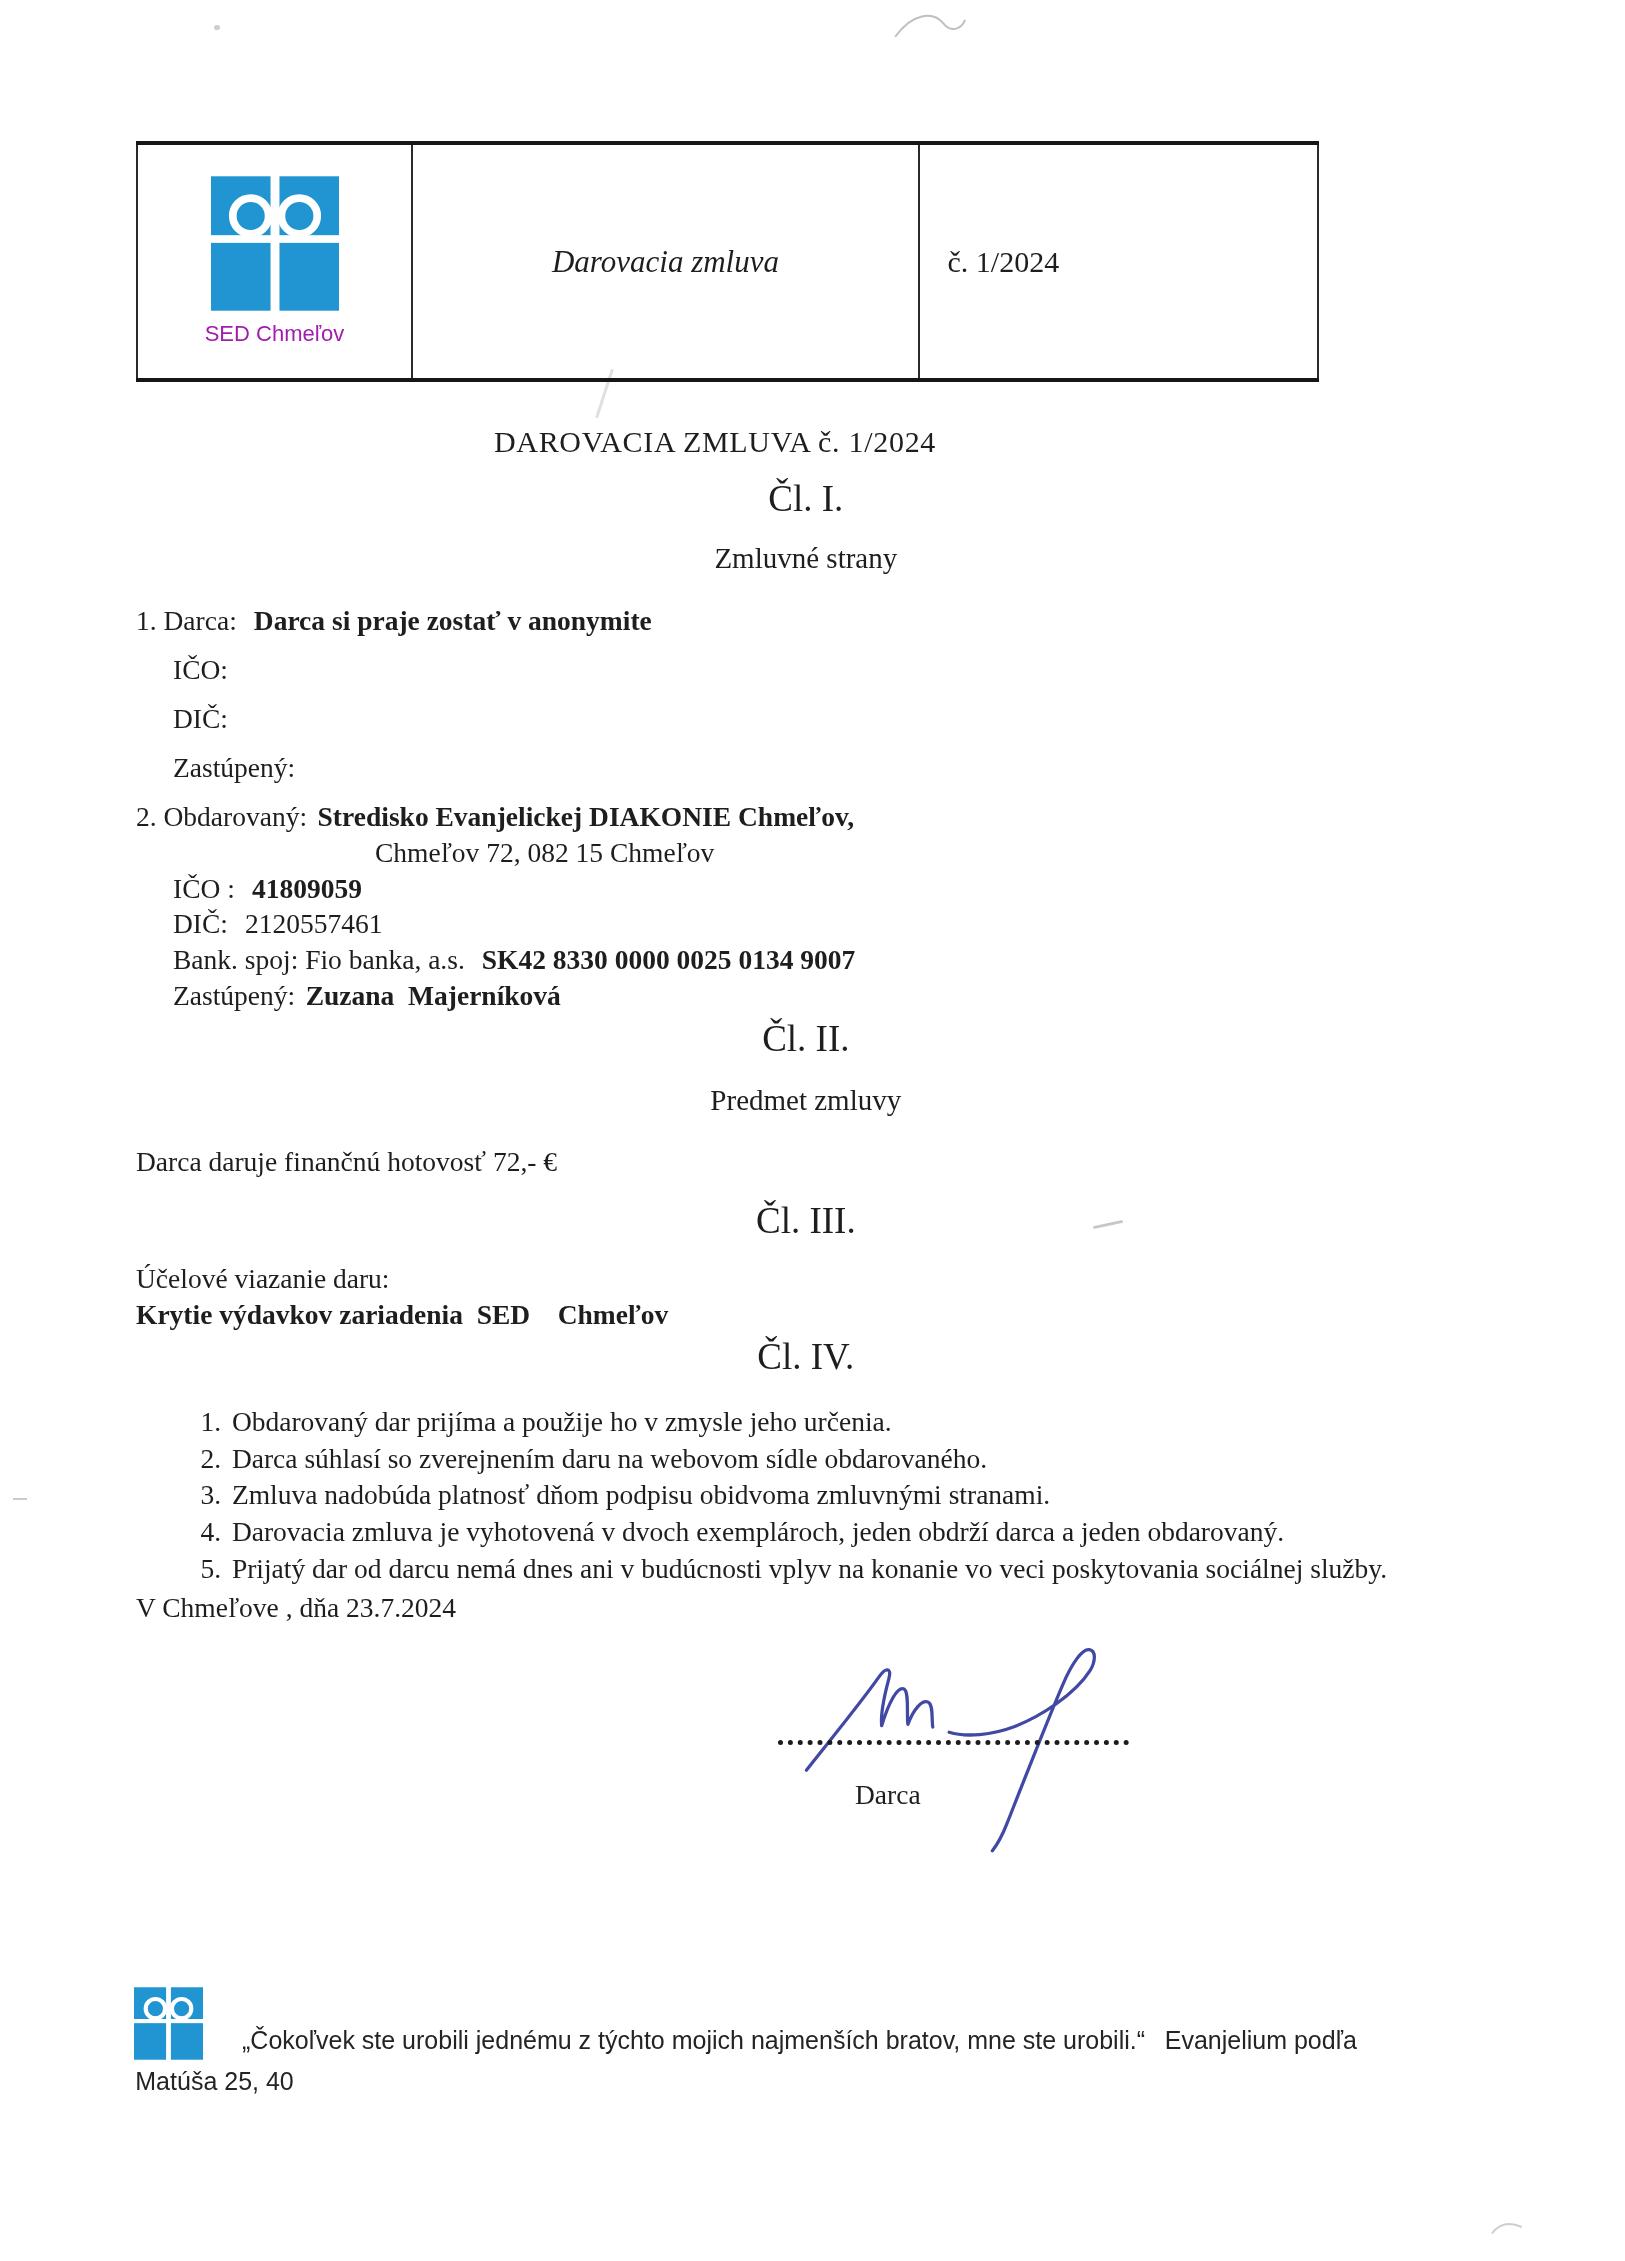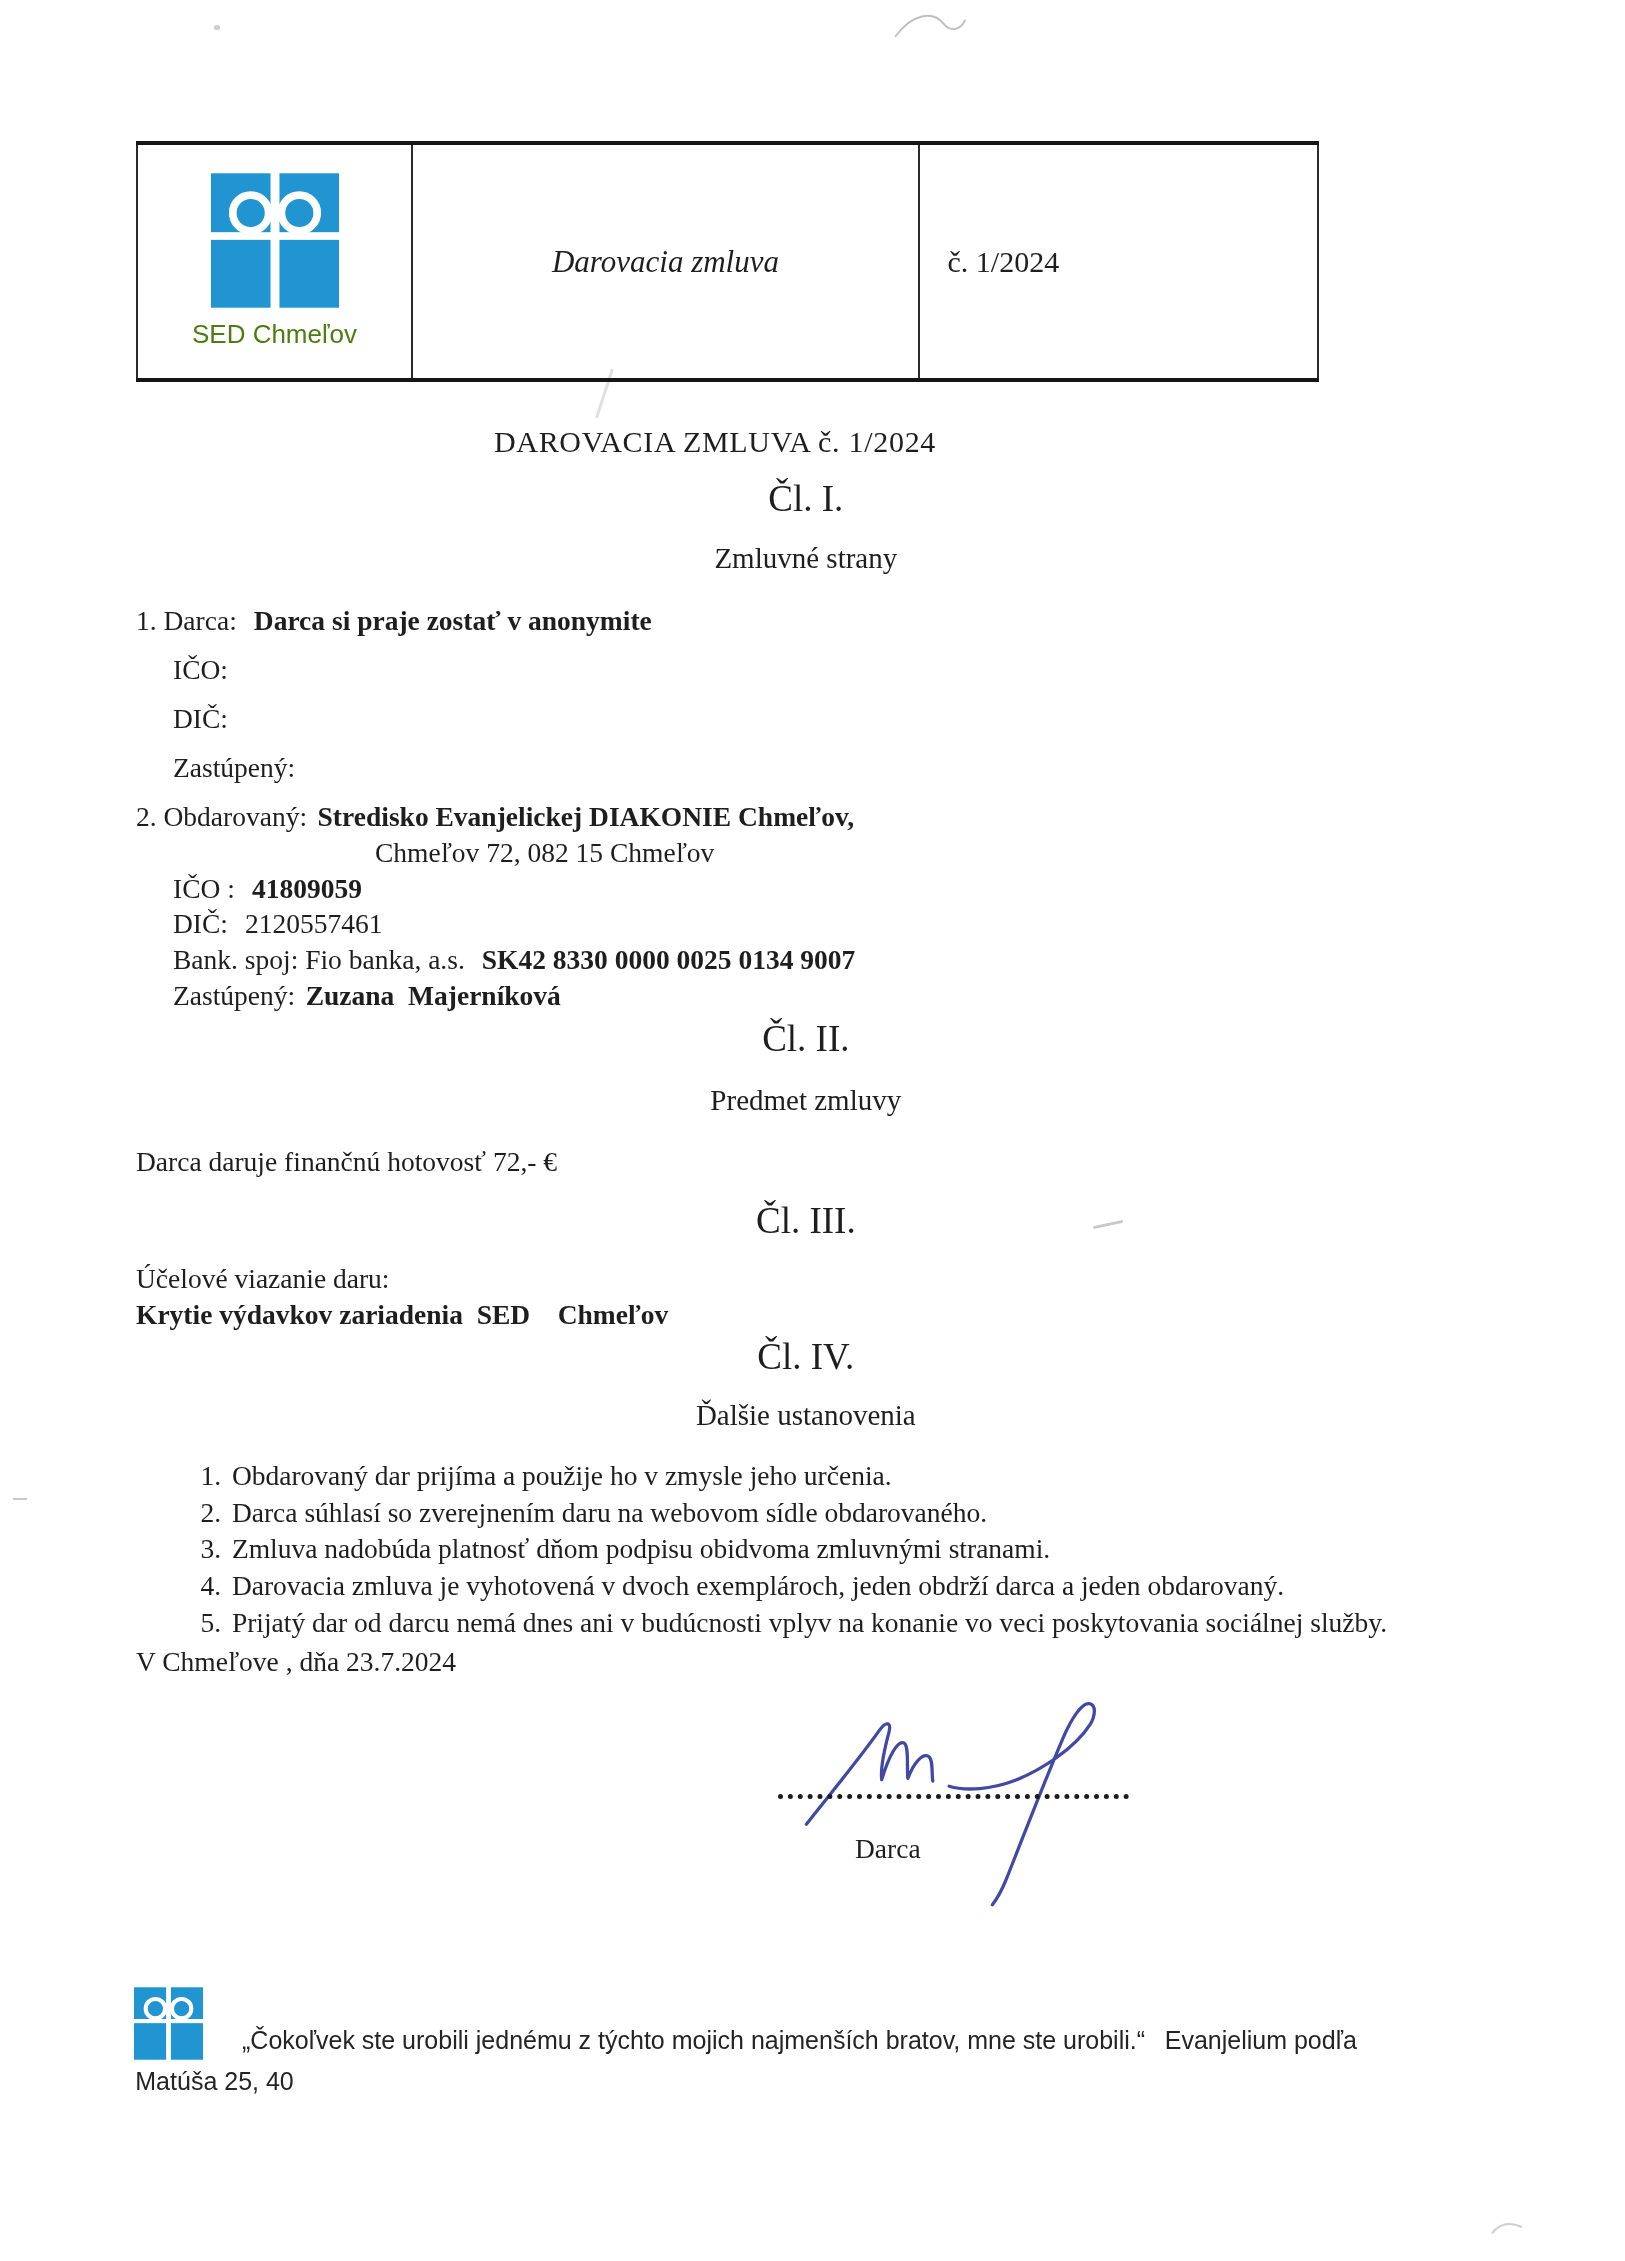--- a/index.html
+++ b/index.html
@@ -13,21 +13,21 @@
   
   table.header-table {
     border-collapse:collapse; width:1146px; table-layout:fixed;
     border-top:4.6px solid #161616; border-bottom:4.6px solid #161616;
     border-left:2px solid #2a2a2a; border-right:2px solid #2a2a2a;
   }
   table.header-table td { border-left:2px solid #2a2a2a; vertical-align:middle; height:231px; }
   td.cell-logo   { width:271px; text-align:center; }
   td.cell-title  { width:503px; text-align:center; font-size:31px;font-style:italic; }
   td.cell-number { width:368px; text-align:left; padding-left:27.5px; font-size:30px; }
-  .logo-caption { font-family:"Liberation Sans","DejaVu Sans",sans-serif; font-size:26px; color:#4d7c0f; margin-top:3.9px;text-align:center; }
+  .logo-caption { font-family:"Liberation Sans","DejaVu Sans",sans-serif; font-size:22px; color:#a21caf; margin-top:3.9px;text-align:center; }
 
   
   .doc-title   { text-align:center; margin-top:43px; font-size:30px; position:relative; left:-100px; letter-spacing:0.7px; }
   .art-heading { text-align:center; font-size:37px; position:relative; left:-9.2px; }
   .art-sub     { text-align:center; font-size:29px; position:relative; left:-9.2px; }
   .h-cl1  { margin-top:18.4px; }
   .h-zml  { margin-top:22px; }
   .h-cl2  { margin-top:5.2px;  }
   .h-pre  { margin-top:23.6px; }
   .h-cl3  { margin-top:22px; }
@@ -170,21 +170,20 @@
 
     <div class="art-heading h-cl2">Čl. II.</div>
     <div class="art-sub h-pre">Predmet zmluvy</div>
     <div class="body-line">Darca daruje finančnú hotovosť 72,- €</div>
 
     <div class="art-heading h-cl3">Čl. III.</div>
     <div class="purpose-lbl">Účelové viazanie daru:</div>
     <div class="purpose-val">Krytie výdavkov zariadenia  SED    Chmeľov</div>
 
     <div class="art-heading h-cl4">Čl. IV.</div>
-    <div class="art-sub h-dal">Ďalšie ustanovenia</div>
 
     <ol class="provisions">
       <li>Obdarovaný dar prijíma a použije ho v zmysle jeho určenia.</li>
       <li>Darca súhlasí so zverejnením daru na webovom sídle obdarovaného.</li>
       <li>Zmluva nadobúda platnosť dňom podpisu obidvoma zmluvnými stranami.</li>
       <li>Darovacia zmluva je vyhotovená v dvoch exemplároch, jeden obdrží darca a jeden obdarovaný.</li>
       <li>Prijatý dar od darcu nemá dnes ani v budúcnosti vplyv na konanie vo veci poskytovania sociálnej služby.</li>
     </ol>
 
     <div class="date-line">V Chmeľove , dňa 23.7.2024</div>

